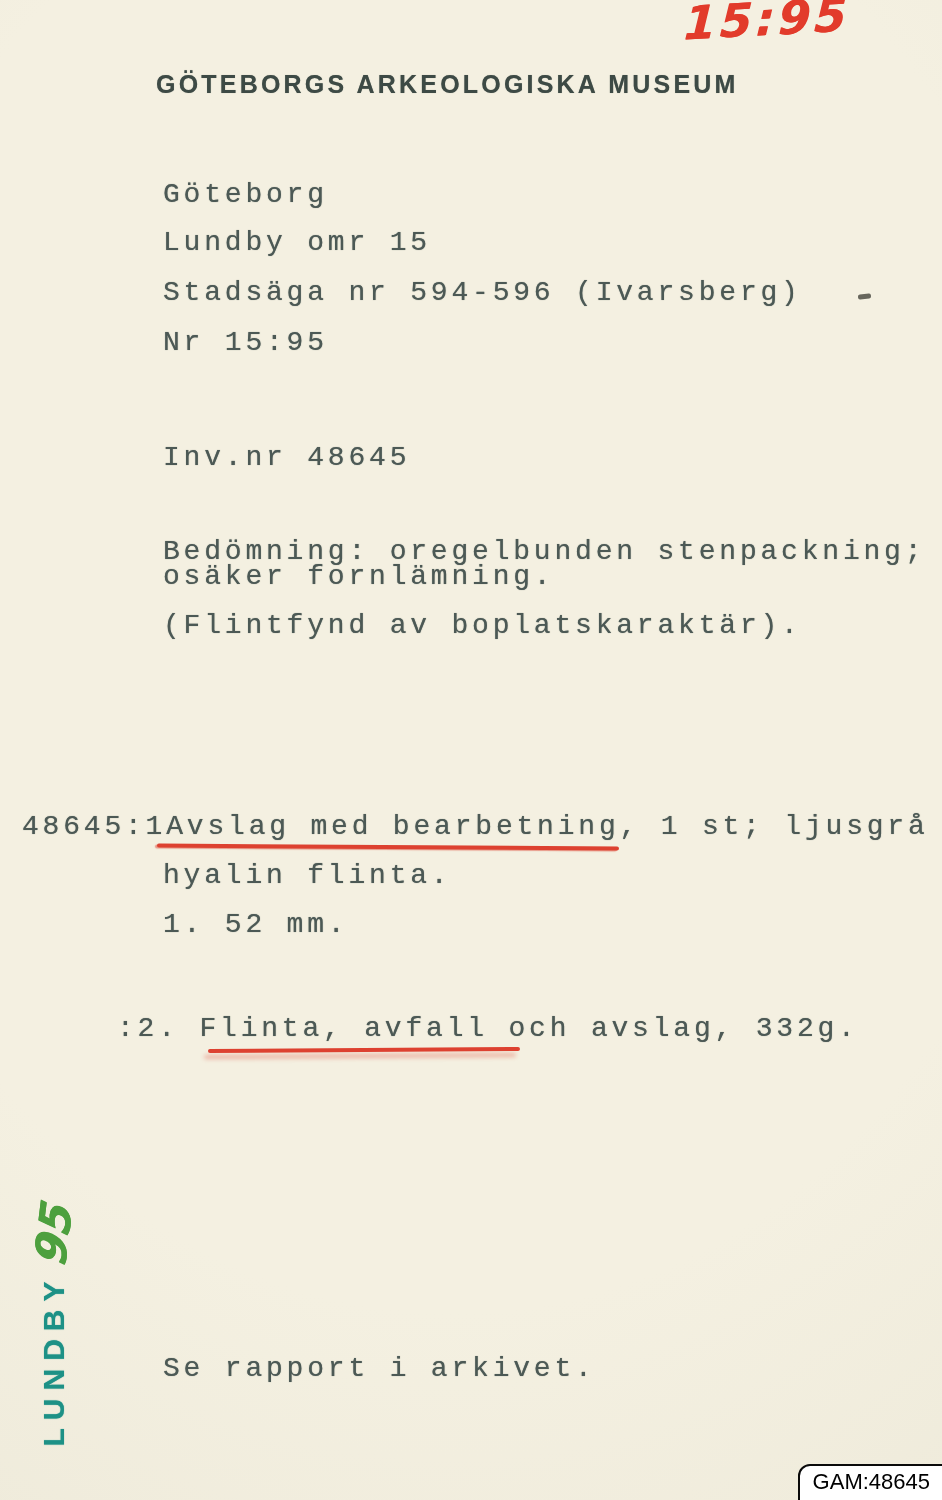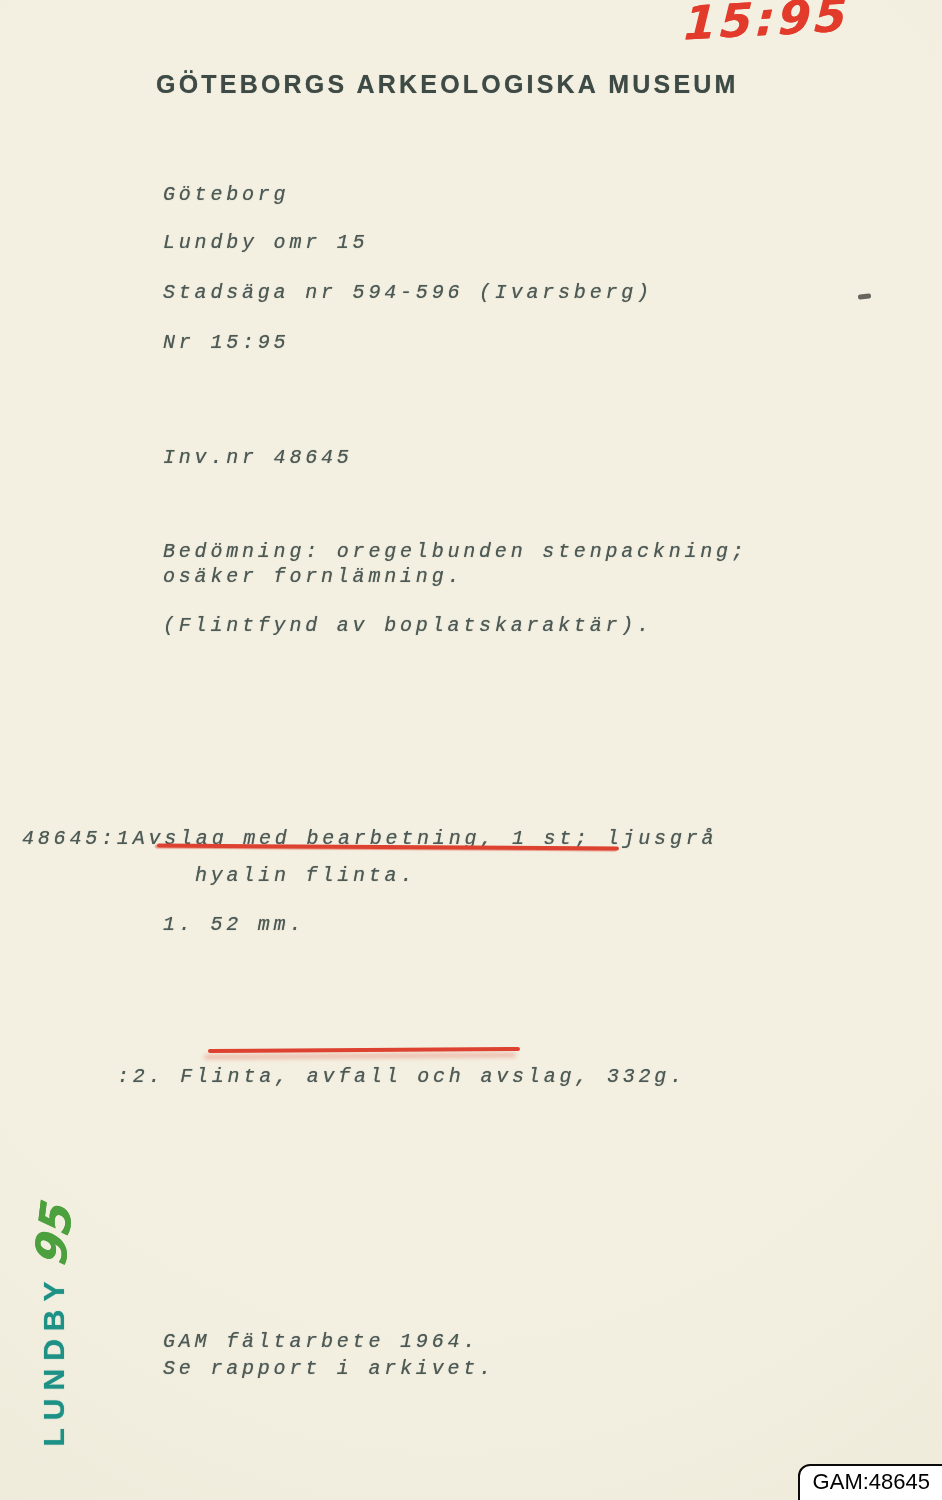--- a/index.html
+++ b/index.html
@@ -16,27 +16,26 @@
   .card {
     position: absolute;
     inset: 0;
     background:
       radial-gradient(ellipse 120% 90% at 48% 38%, #f4f0e1 55%, #efebdb 82%, #eae5d2 100%);
   }
   
   .tline {
     position: absolute;
     font-family: "Liberation Mono", monospace;
-    font-size: 20px;
+    font-size: 28px;
     line-height: 36px;
     letter-spacing: 3.8px;
     color: #4c5955;
     white-space: pre;
     text-shadow: 0 0 0.9px rgba(72, 86, 82, 0.75);
-    font-style: italic;
   }
   .header-title {
     position: absolute;
     left: 156px;
     top: 70px;
     font-family: "Liberation Sans", sans-serif;
     font-size: 25px;
     font-weight: 700;
     letter-spacing: 3.2px;
     color: #3d4a45;
@@ -155,36 +154,35 @@
   <div class="tline" style="left:163px; top:225px;">Lundby omr 15</div>
   <div class="tline" style="left:163px; top:275px;text-align:right;">Stadsäga nr 594-596 (Ivarsberg)</div>
   <div class="tline" style="left:163px; top:325px;">Nr 15:95</div>
 
   <div class="tline" style="left:163px; top:440px;">Inv.nr 48645</div>
 
   <div class="tline" style="left:163px; top:510px;margin-top:24px;">Bedömning: oregelbunden stenpackning;</div>
   <div class="tline" style="left:163px; top:559px;">osäker fornlämning.</div>
   <div class="tline" style="left:163px; top:608px;">(Flintfynd av boplatskaraktär).</div>
 
-  <div class="tline" style="left:22px; top:809px;margin-top:12px;"><span>48645:1</span><span>Avslag med bearbetning,</span><span> 1 st; ljusgrå</span></div>
+  <div class="tline" style="left:22px; top:809px;"><span>48645:1</span><span>Avslag med bearbetning,</span><span> 1 st; ljusgrå</span></div>
   <div class="red-underline underline-1"></div>
-  <div class="tline" style="left:163px; top:858px;margin-left:32px;">hyalin flinta.</div>
+  <div class="tline" style="left:163px; top:858px;">hyalin flinta.</div>
   <div class="tline" style="left:163px; top:907px;text-align:right;">1. 52 mm.</div>
 
-  <div class="tline" style="left:117px; top:1011px;margin-top:48px;"><span>:2. </span><span>Flinta,</span><span> avfall och avslag, 332g.</span></div>
+  <div class="tline" style="left:117px; top:1011px;"><span>:2. </span><span>Flinta,</span><span> avfall och avslag, 332g.</span></div>
   <div class="red-underline underline-2"></div>
 
   <div class="side-pen-box">
     <span class="side-pen-text">95</span>
   </div>
 
   <div class="side-stamp-box">
     <span class="side-stamp-text">LUNDBY</span>
   </div>
 
-  <div class="tline" style="left:163px; top:1324px;">GAM fältarbete 1964.</div>
   <div class="tline" style="left:163px; top:1351px;">Se rapport i arkivet.</div>
 
   <div class="speck"></div>
 
   <div class="corner-badge">GAM:48645</div>
 
 </div>
 
 </body></html>

